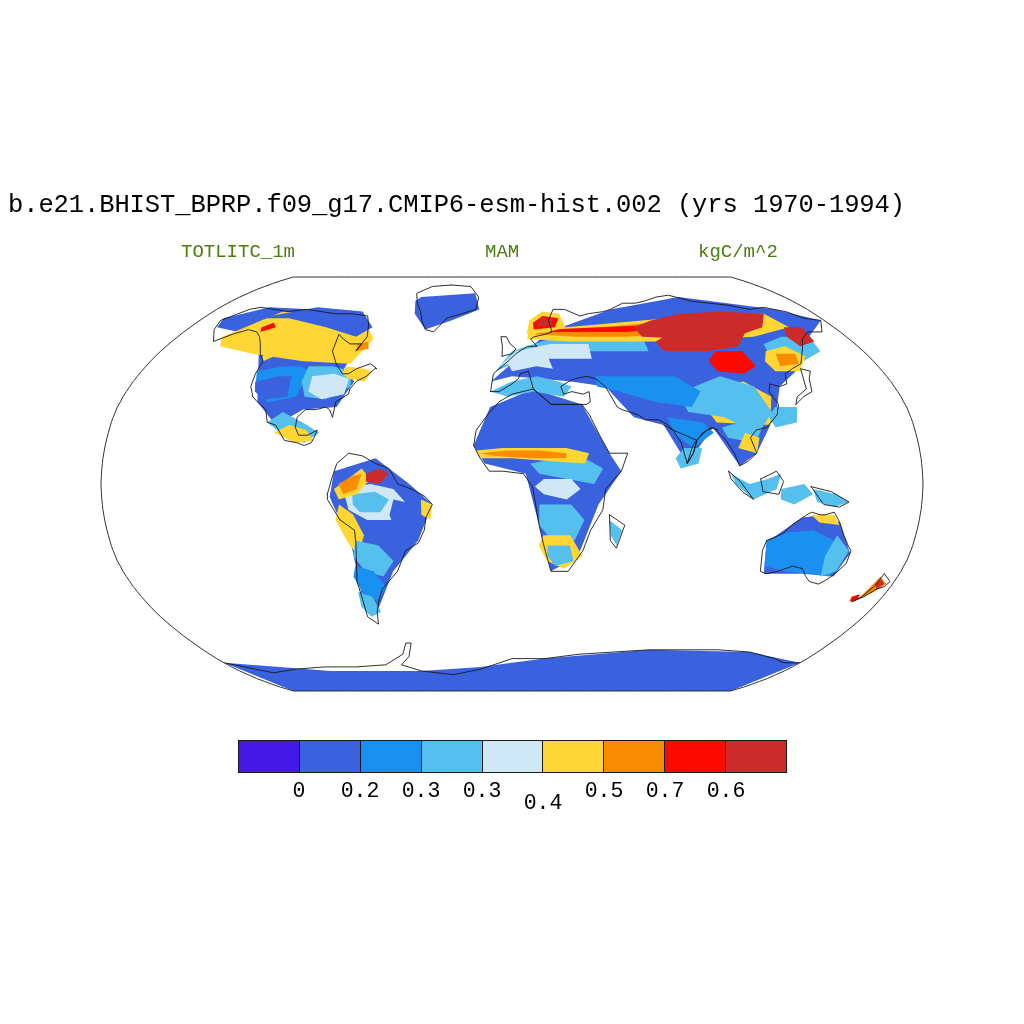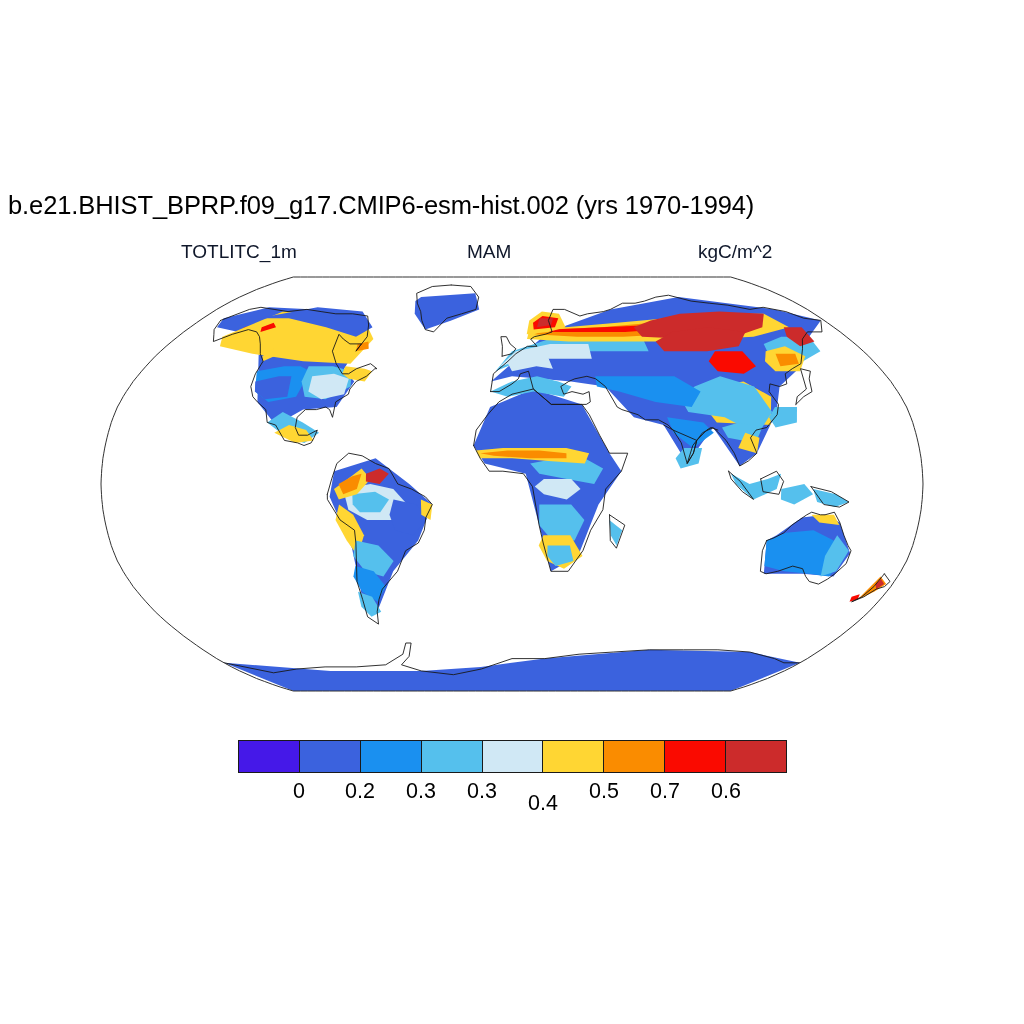--- a/index.html
+++ b/index.html
@@ -5,43 +5,43 @@
   html, body {
     margin: 0;
     padding: 0;
     background: #ffffff;
   }
   #page {
     position: relative;
     width: 1024px;
     height: 1024px;
     background: #ffffff;
-    font-family: Liberation Sans, sans-serif;
+    font-family: Liberation Mono, monospace;
     overflow: hidden;
   }
 
   
   #main-title {
     position: absolute;
     left: 8px;
     top: 191px;
     font-size: 25.5px;
     color: #000000;
     white-space: nowrap;
     letter-spacing: -0.1px;
   }
   .sub-label {
     position: absolute;
     top: 241px;
     font-size: 19px;
-    color: #0f172a;
+    color: #4d7c0f;
     white-space: nowrap;
   }
   #label-left  { left: 181px; }
-  #label-mid   { left: 467px; }
+  #label-mid   { left: 485px; }
   #label-right { left: 698px; }
 
   
   #map-wrap {
     position: absolute;
     left: 100px;
     top: 276px;
     width: 824px;
     height: 416px;
   }

